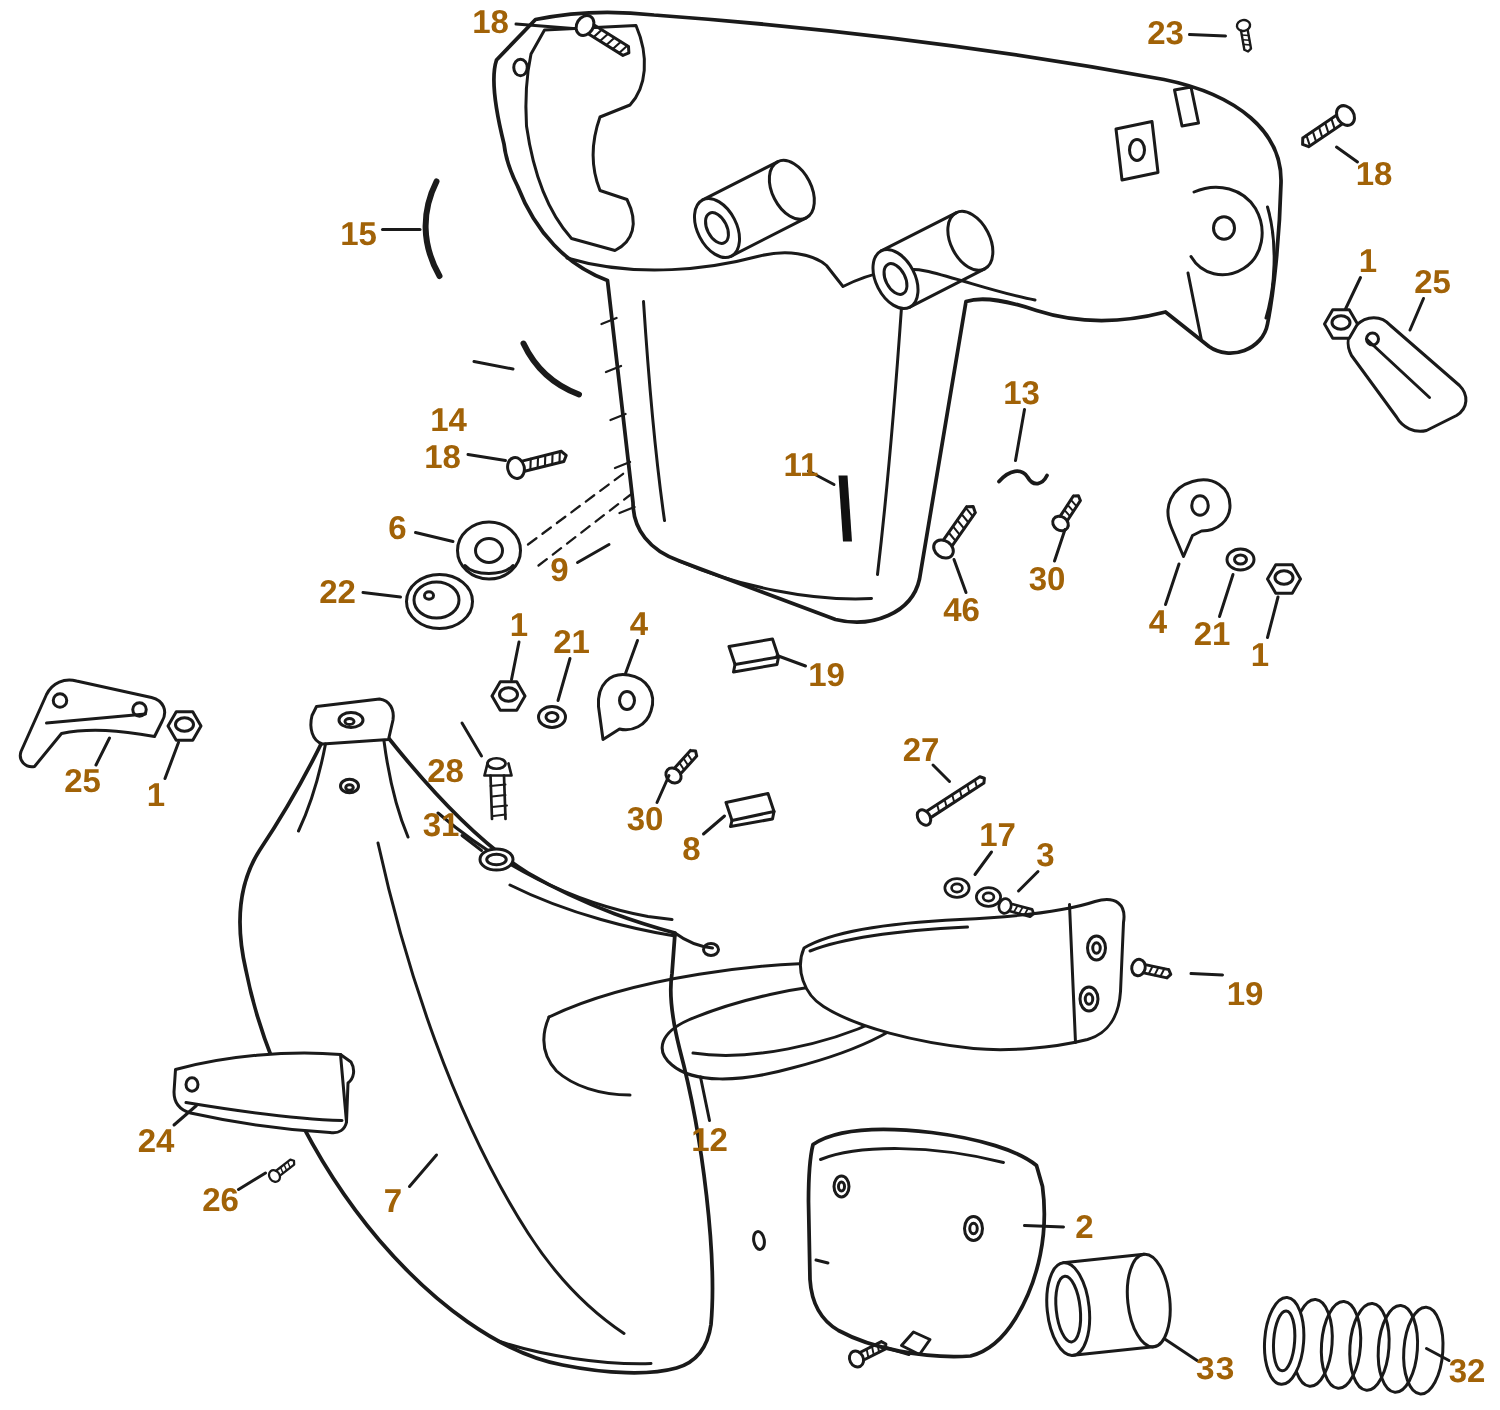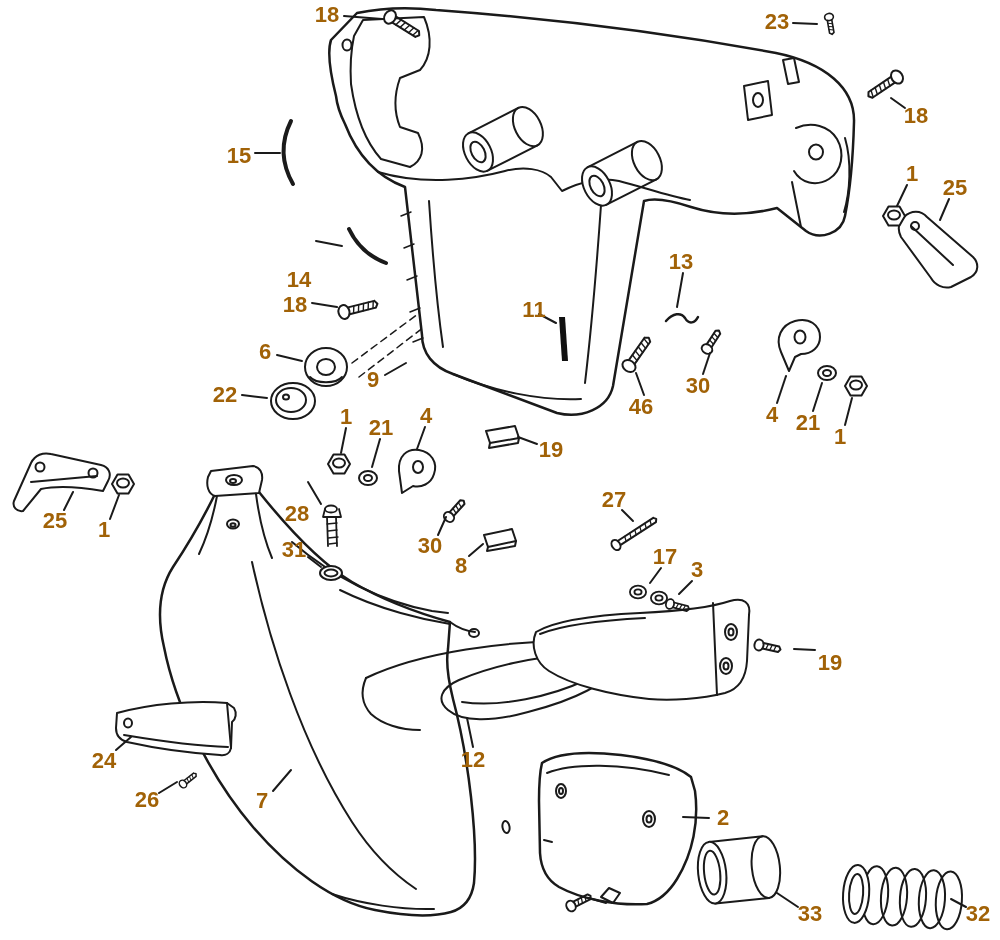--- a/index.html
+++ b/index.html
@@ -324,17 +324,17 @@
       <div class="callout" style="left: 665px; top: 557px;">17</div>
       <div class="callout" style="left: 697px; top: 570px;">3</div>
       <div class="callout" style="left: 294px; top: 550px;">31</div>
       <div class="callout" style="left: 830px; top: 650px; margin-top: 13px;">19</div>
       <div class="callout" style="left: 473px; top: 760px;">12</div>
       <div class="callout" style="left: 104px; top: 761px;">24</div>
       <div class="callout" style="left: 147px; top: 800px;">26</div>
       <div class="callout" style="left: 262px; top: 801px;">7</div>
       <div class="callout" style="left: 723px; top: 818px;">2</div>
       <div class="callout" style="left: 620px; top: 906px; margin-top: 44px;">20</div>
-      <div class="callout" style="left: 810px; top: 914px;">33</div>
+      <div class="callout" style="left: 810px; top: 914px; font-family: Liberation Mono, monospace;">33</div>
       <div class="callout" style="left: 978px; top: 914px;">32</div>
     </div>
 
 </div>
 
 </body></html>

